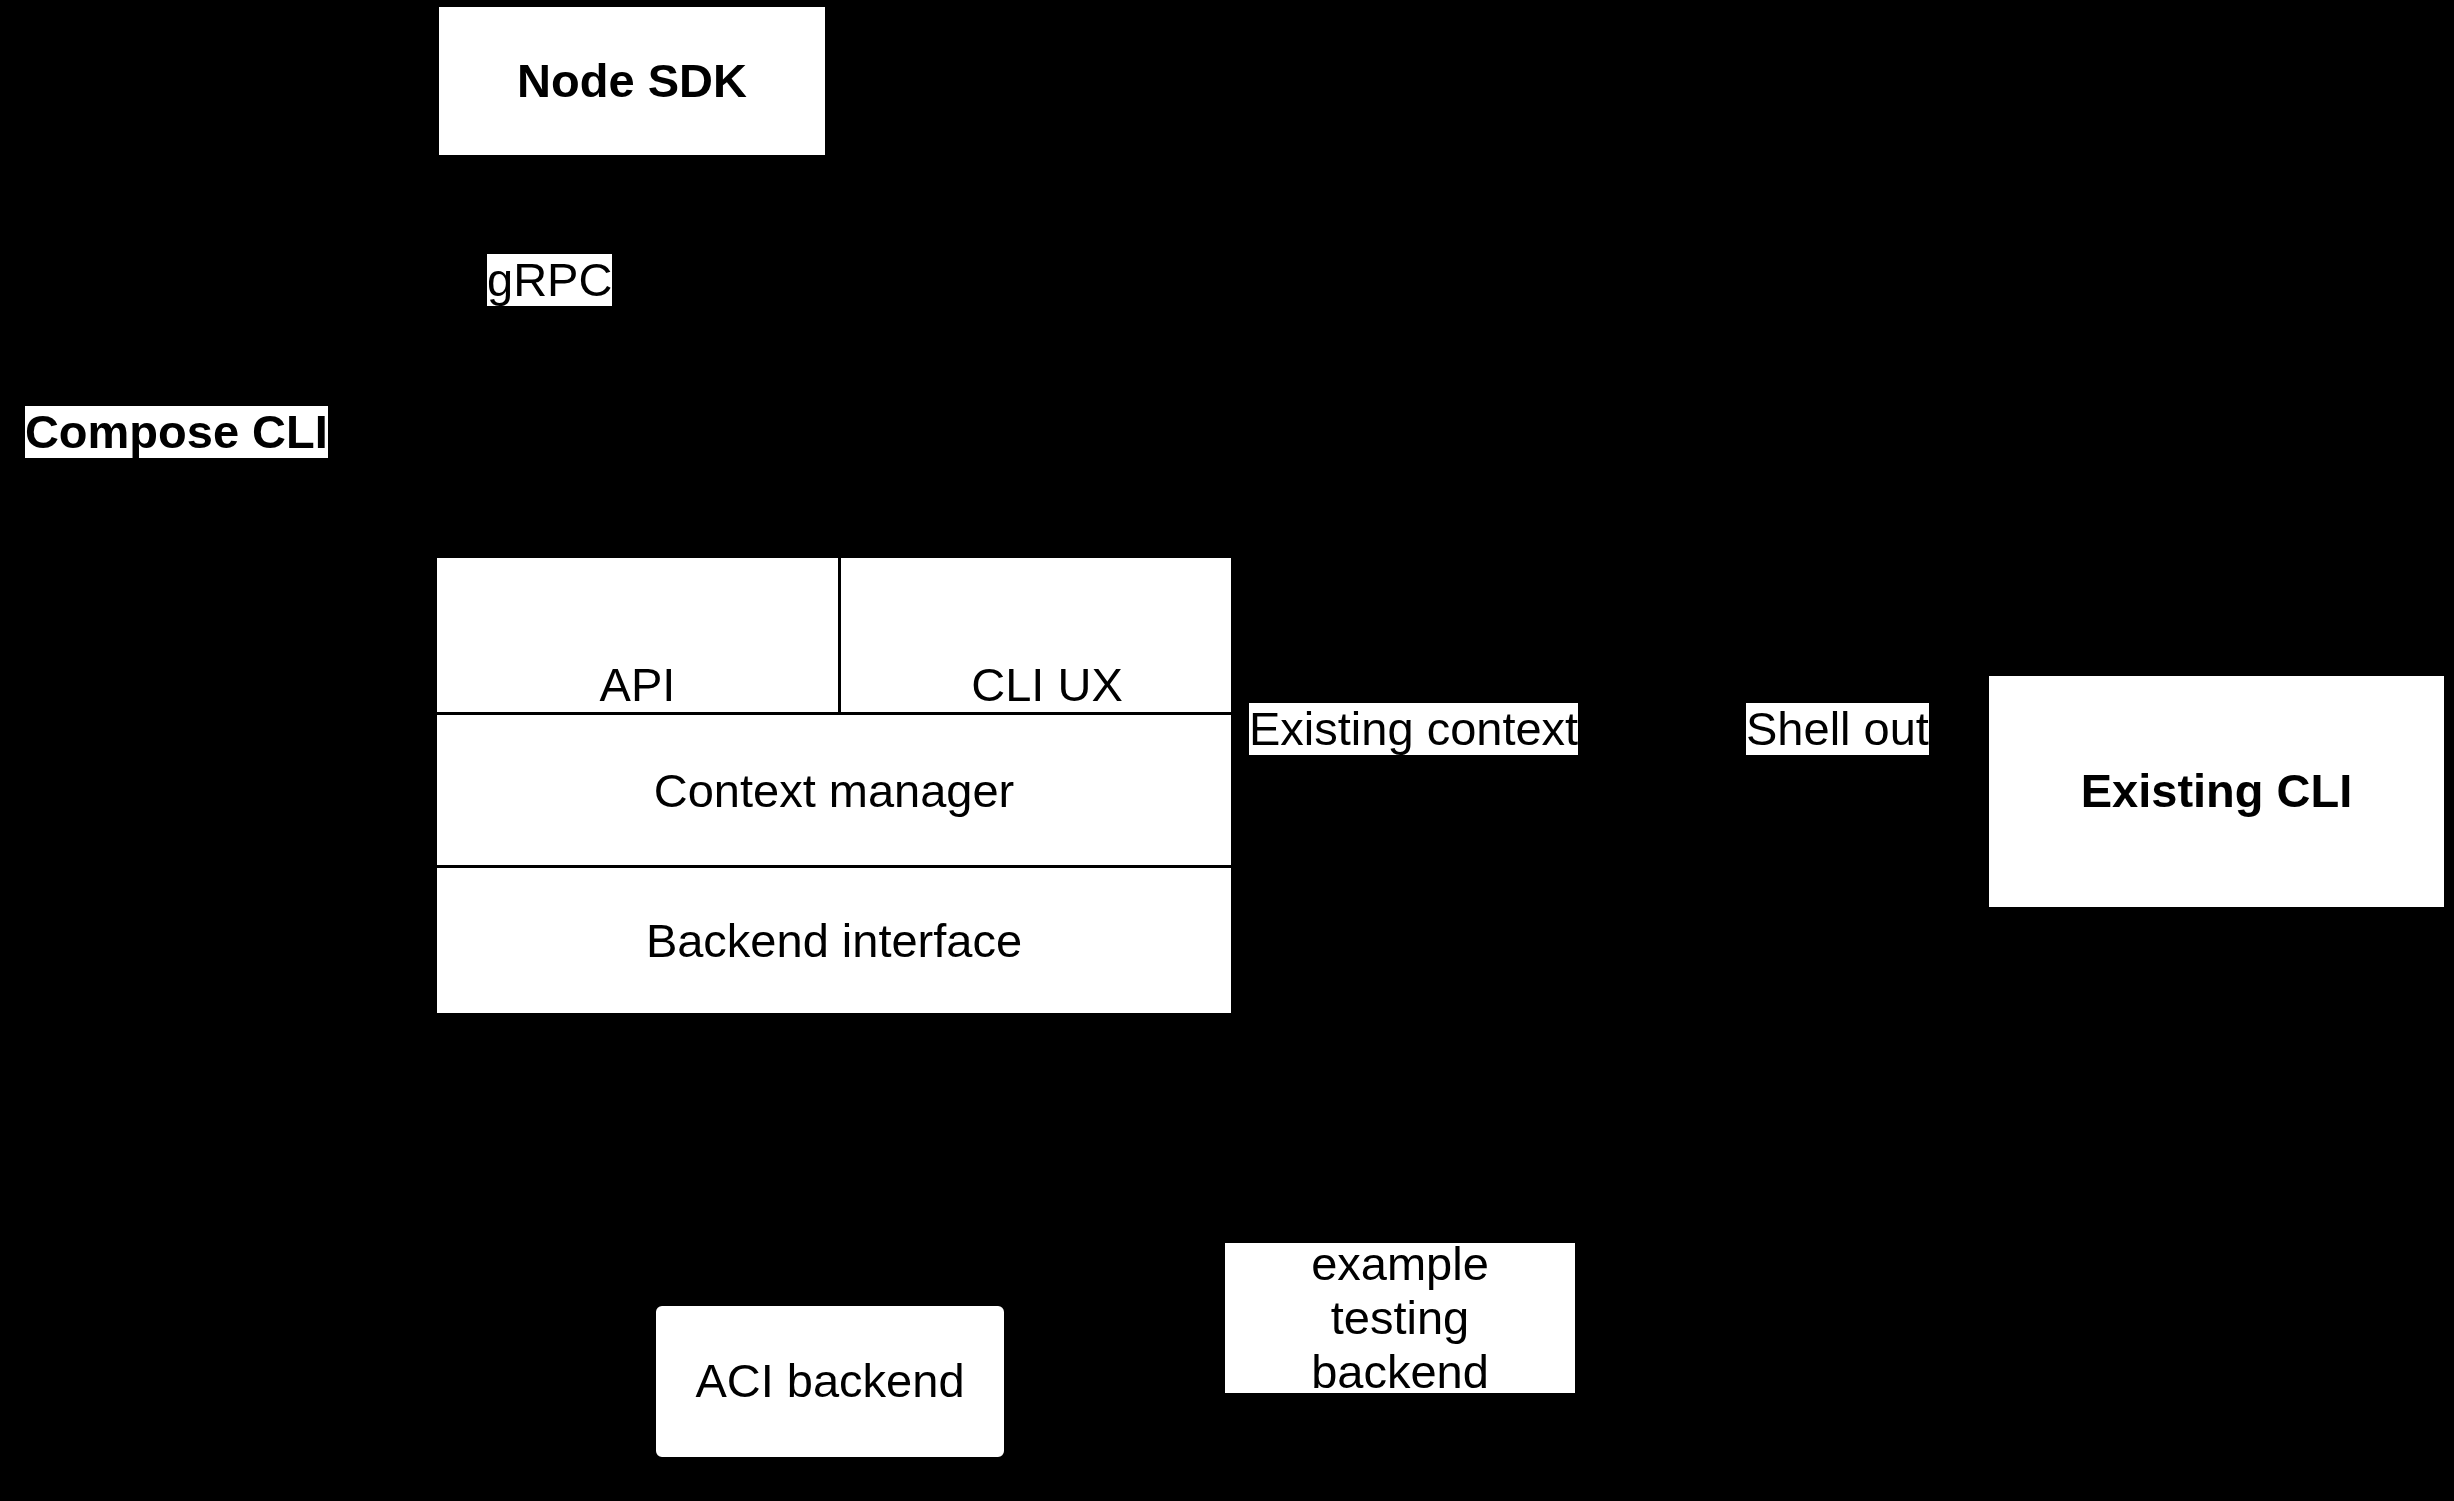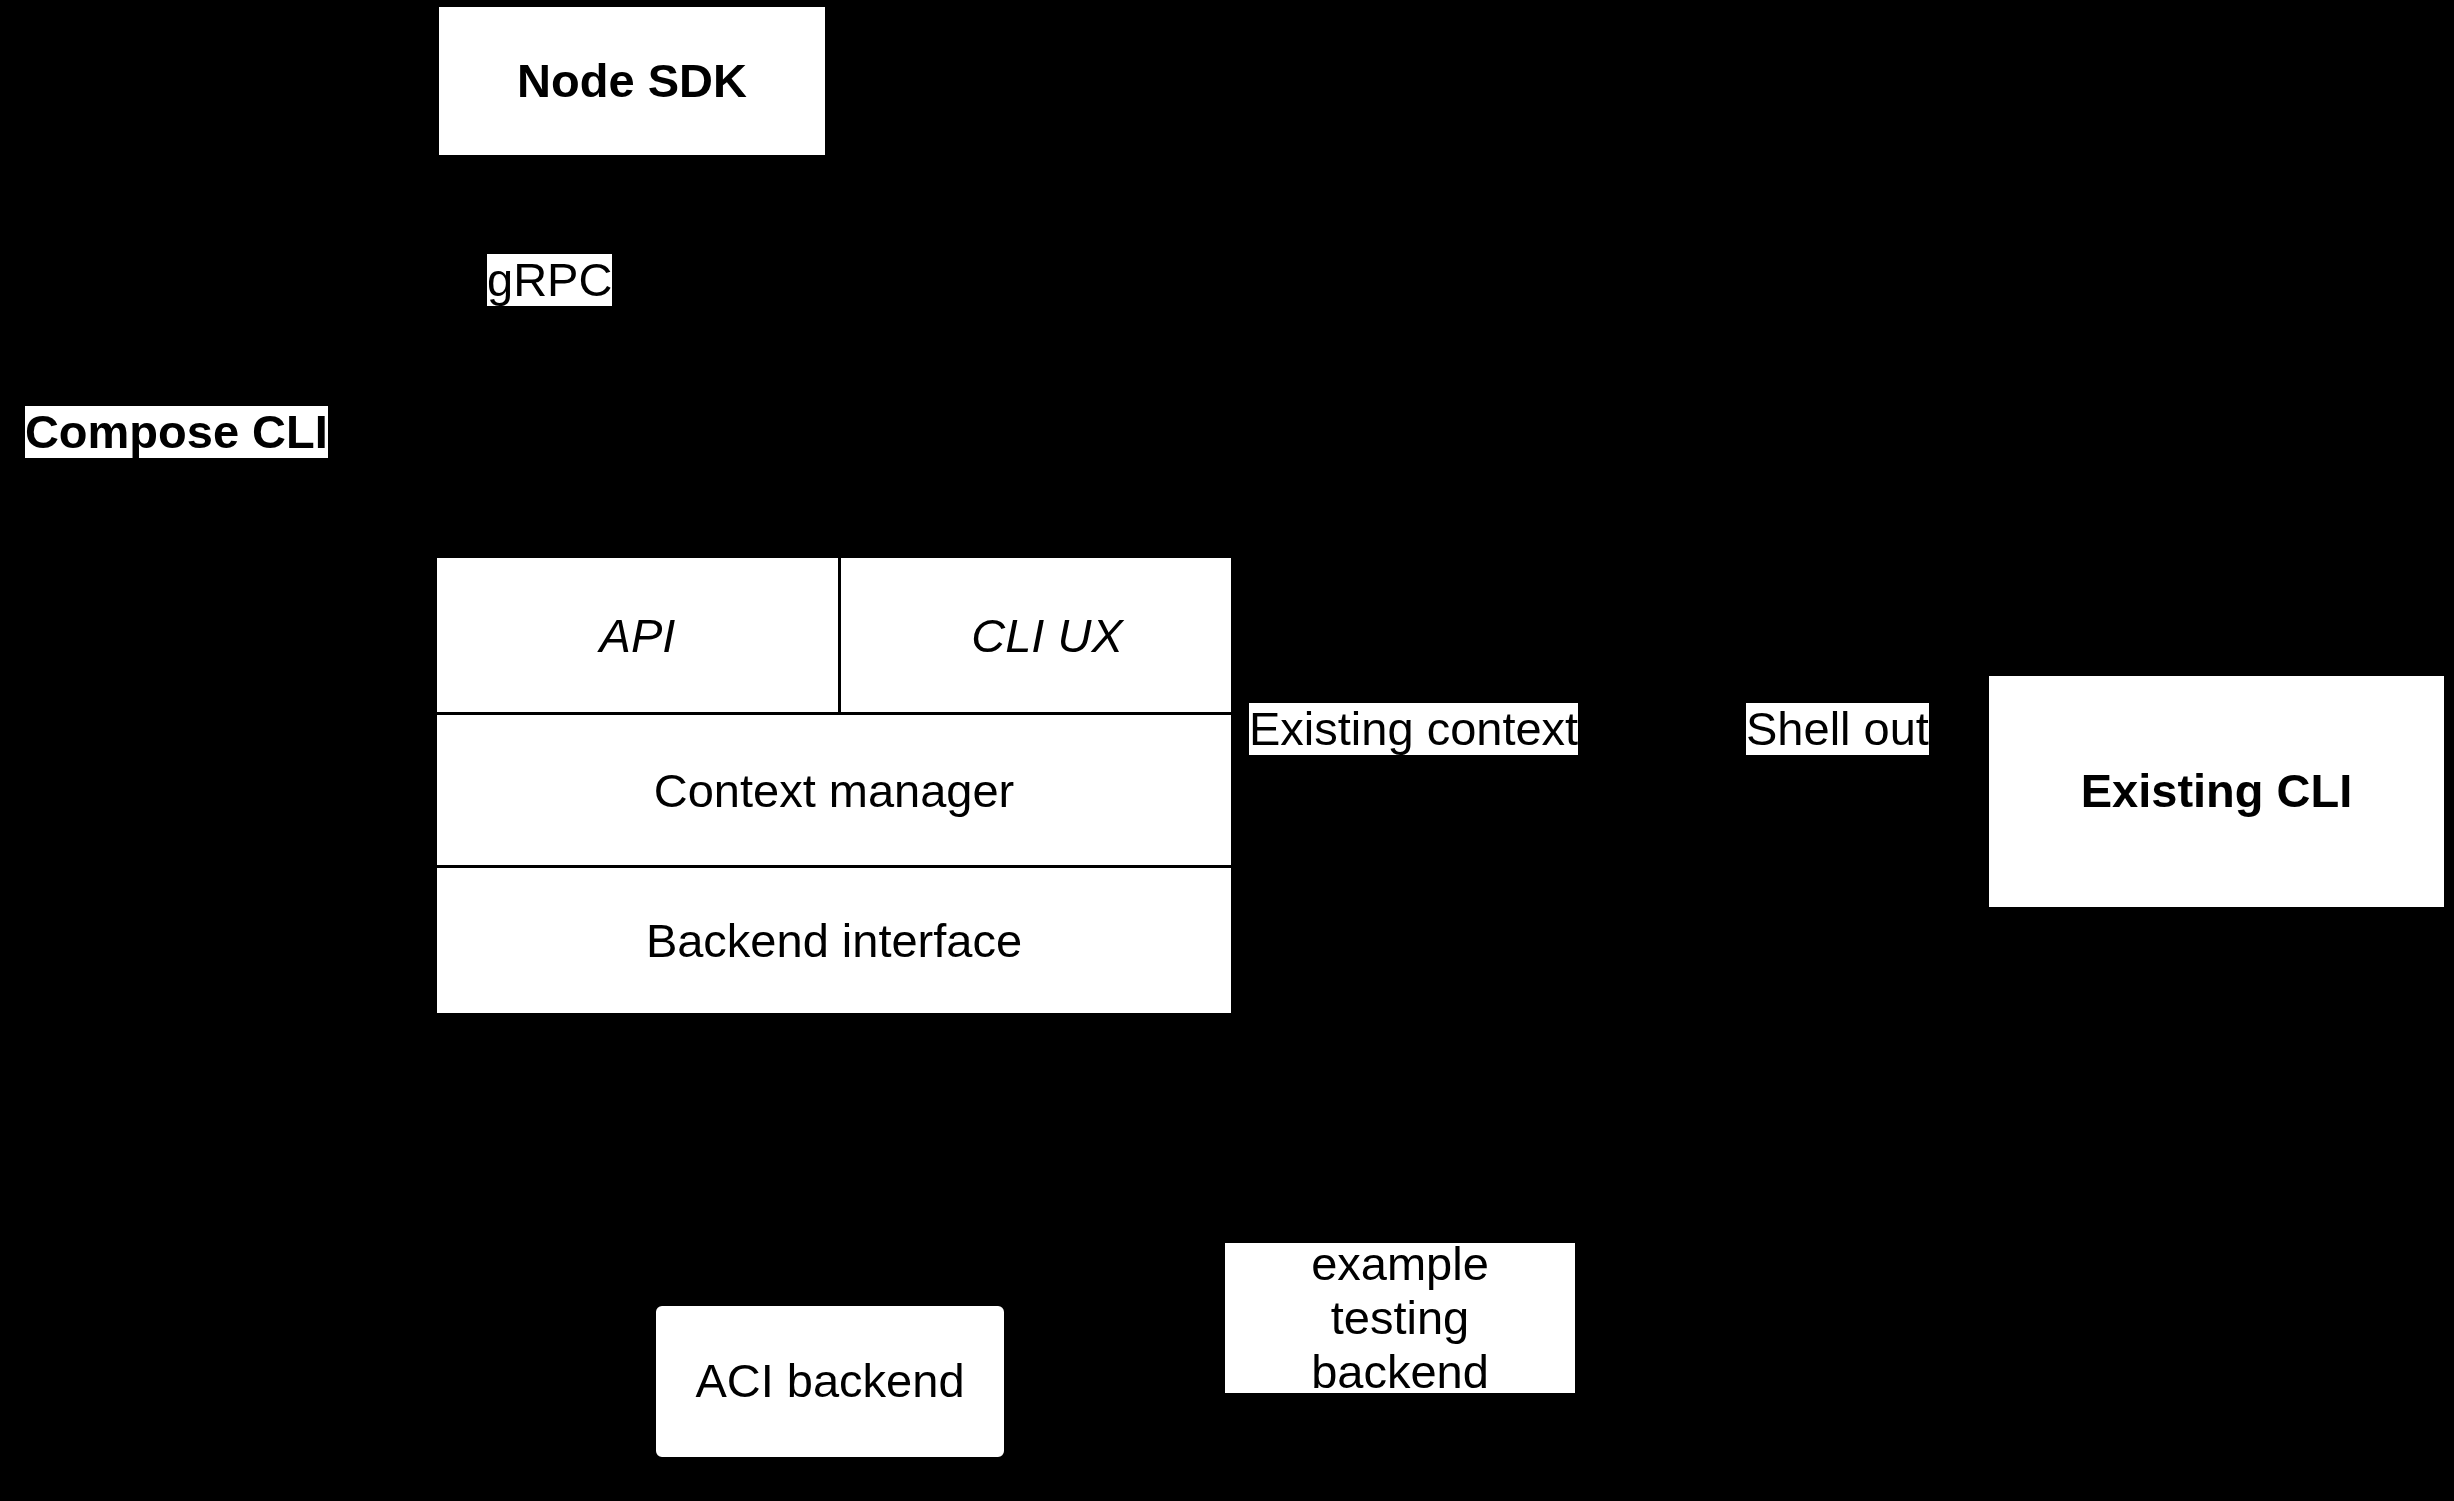--- a/index.html
+++ b/index.html
@@ -42,22 +42,22 @@
     width: 802px; height: 463px;
     border: 4.9px solid #000000;
     box-sizing: border-box;
     background: #ffffff;
     display: flex;
     flex-direction: column;
   }
   .stack-row { display: flex; box-sizing: border-box; }
   .stack-row-top { height: 154px; flex: none; }
   .stack-cell {
-    display: flex; align-items: center; justify-content: center;
-    font-size: 47px; box-sizing: border-box; height: 100%; font-style: italic;
+    display: flex; align-items: flex-end; justify-content: center;
+    font-size: 47px; box-sizing: border-box; height: 100%;
   }
   .cell-api { width: 404px; border-right: 3.9px solid #000000; }
   .cell-cli-ux { flex: 1; padding-left: 22px; }
   .stack-row-mid {
     height: 153px; flex: none;
     border-top: 3.9px solid #000000;
     align-items: center; justify-content: center;
     font-size: 47px;
   }
   .stack-row-bottom {

